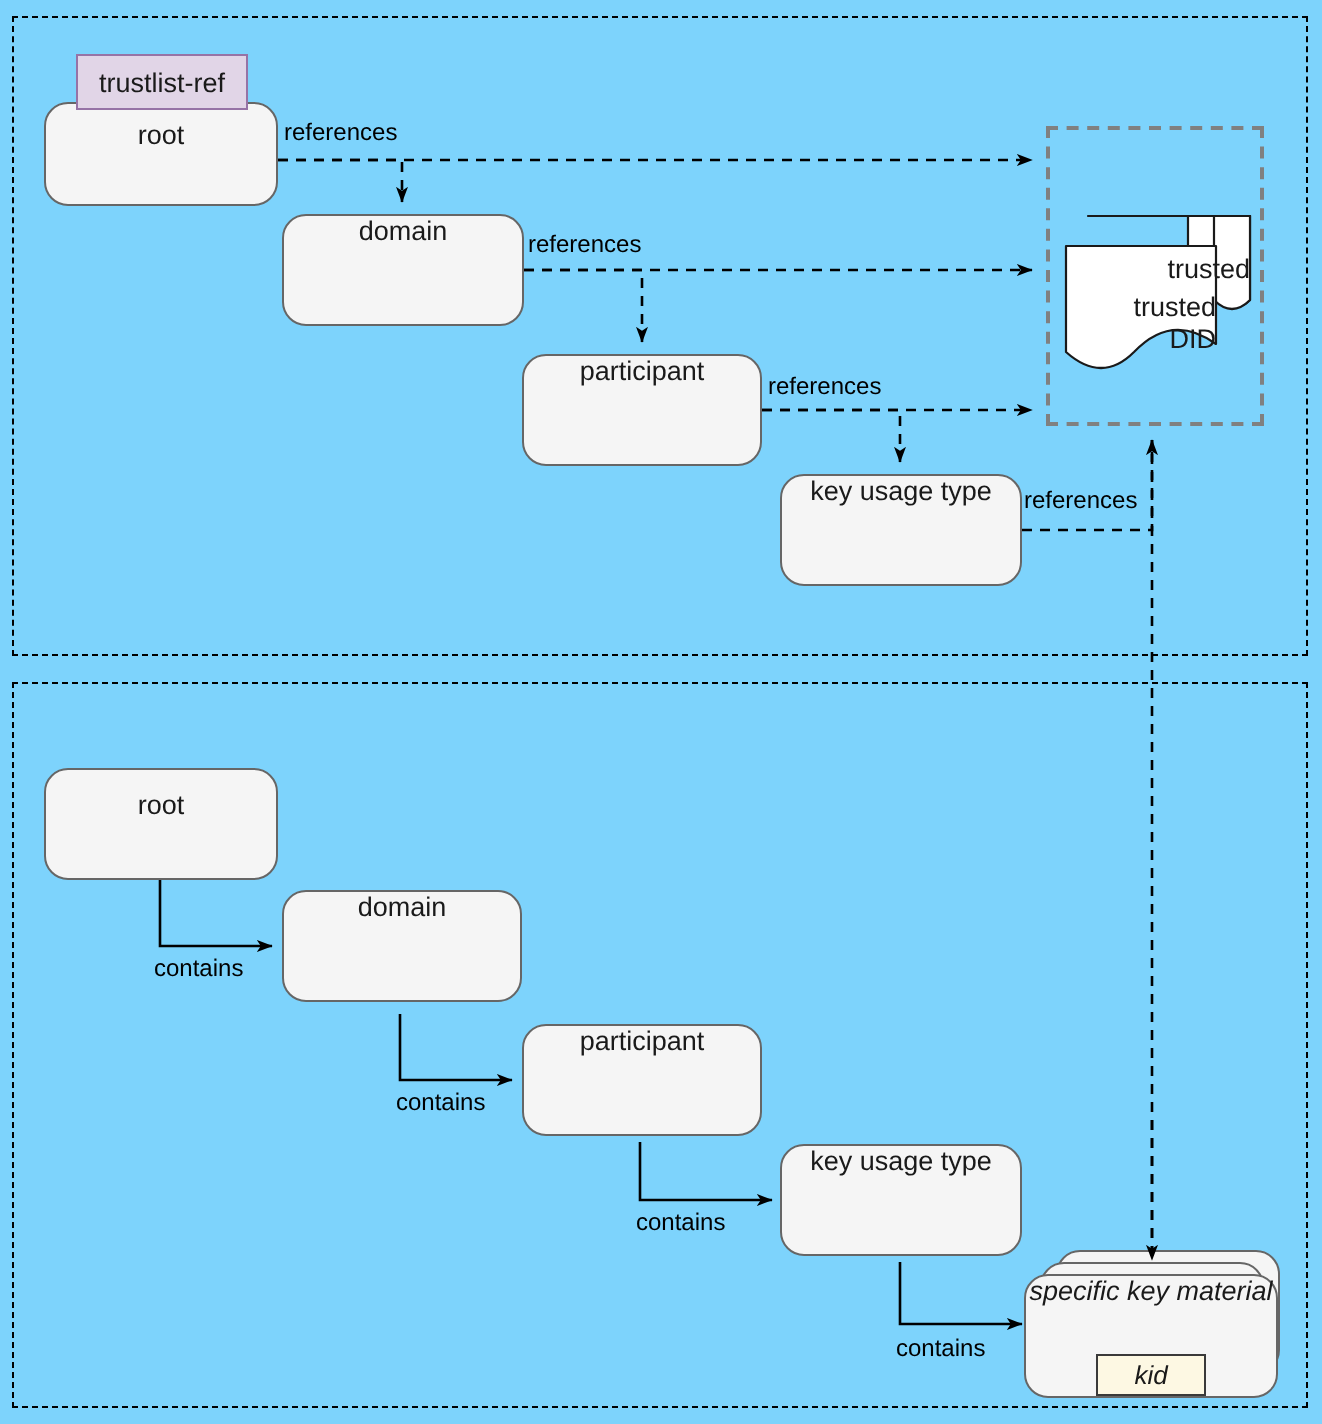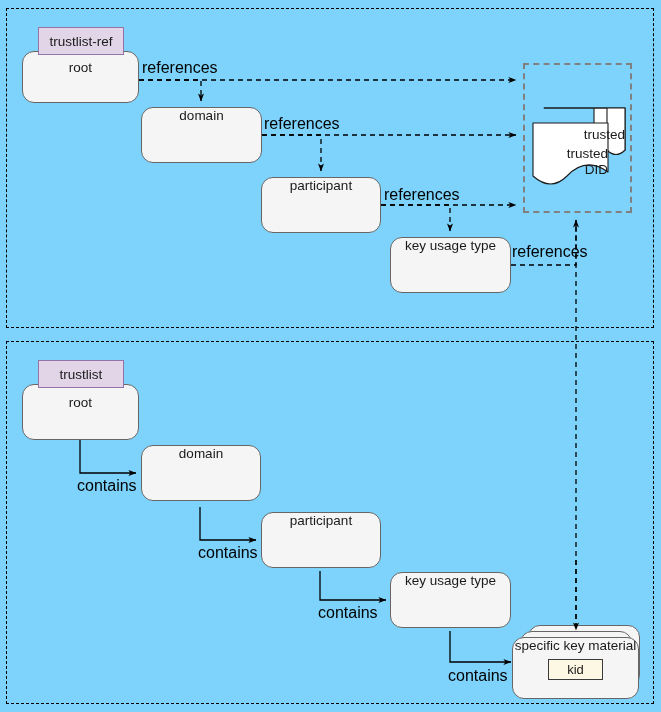--- a/index.html
+++ b/index.html
@@ -73,40 +73,41 @@
     position:absolute;
     box-sizing:border-box;
     background:#f5f5f5;
     border:1px solid #666666;
     border-radius:12px;
   }
   .stack-front{
     display:flex;
     flex-direction:column;
     align-items:center;
-    justify-content:flex-start;
+    justify-content:space-between;
     gap:6px;
     font-size:13.5px;
     color:#1a1a1a;
     z-index:3;
+    font-style:italic;
   }
   .kid-badge{
     box-sizing:border-box;
     background:#fdf8e3;
     border:1px solid #3a3a3a;
     font-size:13px;
     color:#1a1a1a;
     padding:2px 18px;
     text-align:center;
   }
 
   
   .edge-label{
     position:absolute;
-    font-size:16px;
+    font-size:12px;
     color:#000000;
     white-space:nowrap;
     background:transparent;
     line-height:1;
     z-index:5;
   }
 
   svg.overlay{
     position:absolute;
     left:0; top:0;
@@ -228,23 +229,20 @@
   </div>
   <div class="edge-label" style="left:384px; top:187px;">
     <span>references</span>
   </div>
   <div class="edge-label" style="left:512px; top:244px;">
     <span>references</span>
   </div>
 
   <div class="panel" style="left:6px; top:341px; width:648px; height:363px;"></div>
 
-  <div class="tab" style="left:38px; top:360px; width:86px; height:28px;">
-    <span>trustlist</span>
-  </div>
   <div class="node node-with-tab" style="left:22px; top:384px; width:117px; height:56px;">
     <span>root</span>
   </div>
 
   <div class="node" style="left:141px; top:445px; width:120px; height:56px;">
     <span>domain</span>
   </div>
 
   <div class="node" style="left:261px; top:512px; width:120px; height:56px;">
     <span>participant</span>

